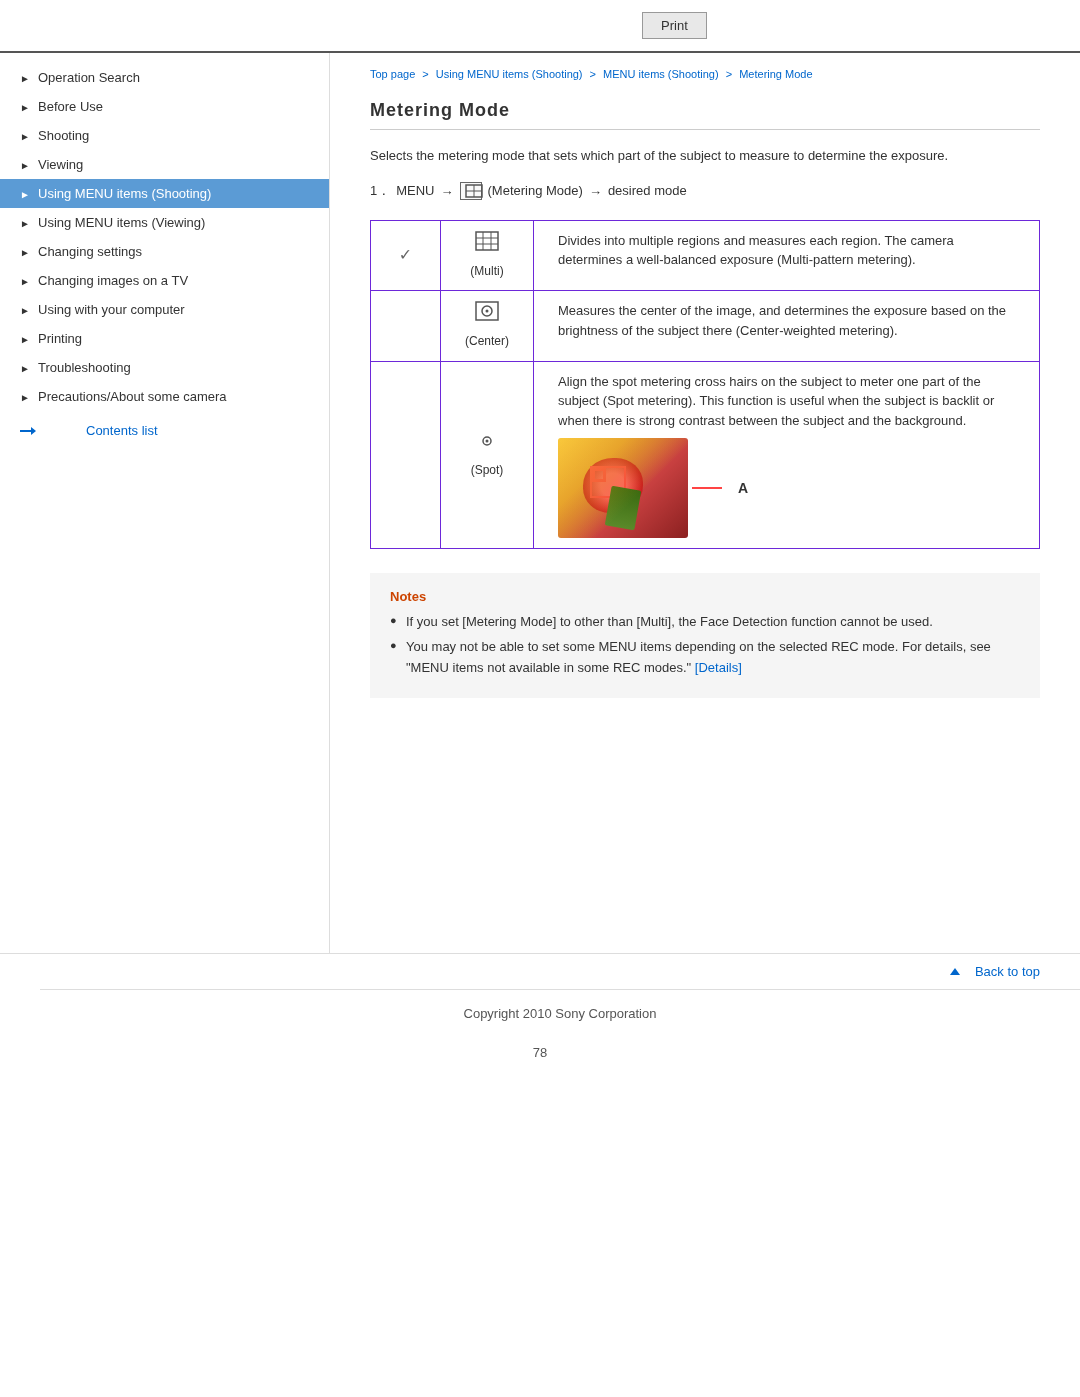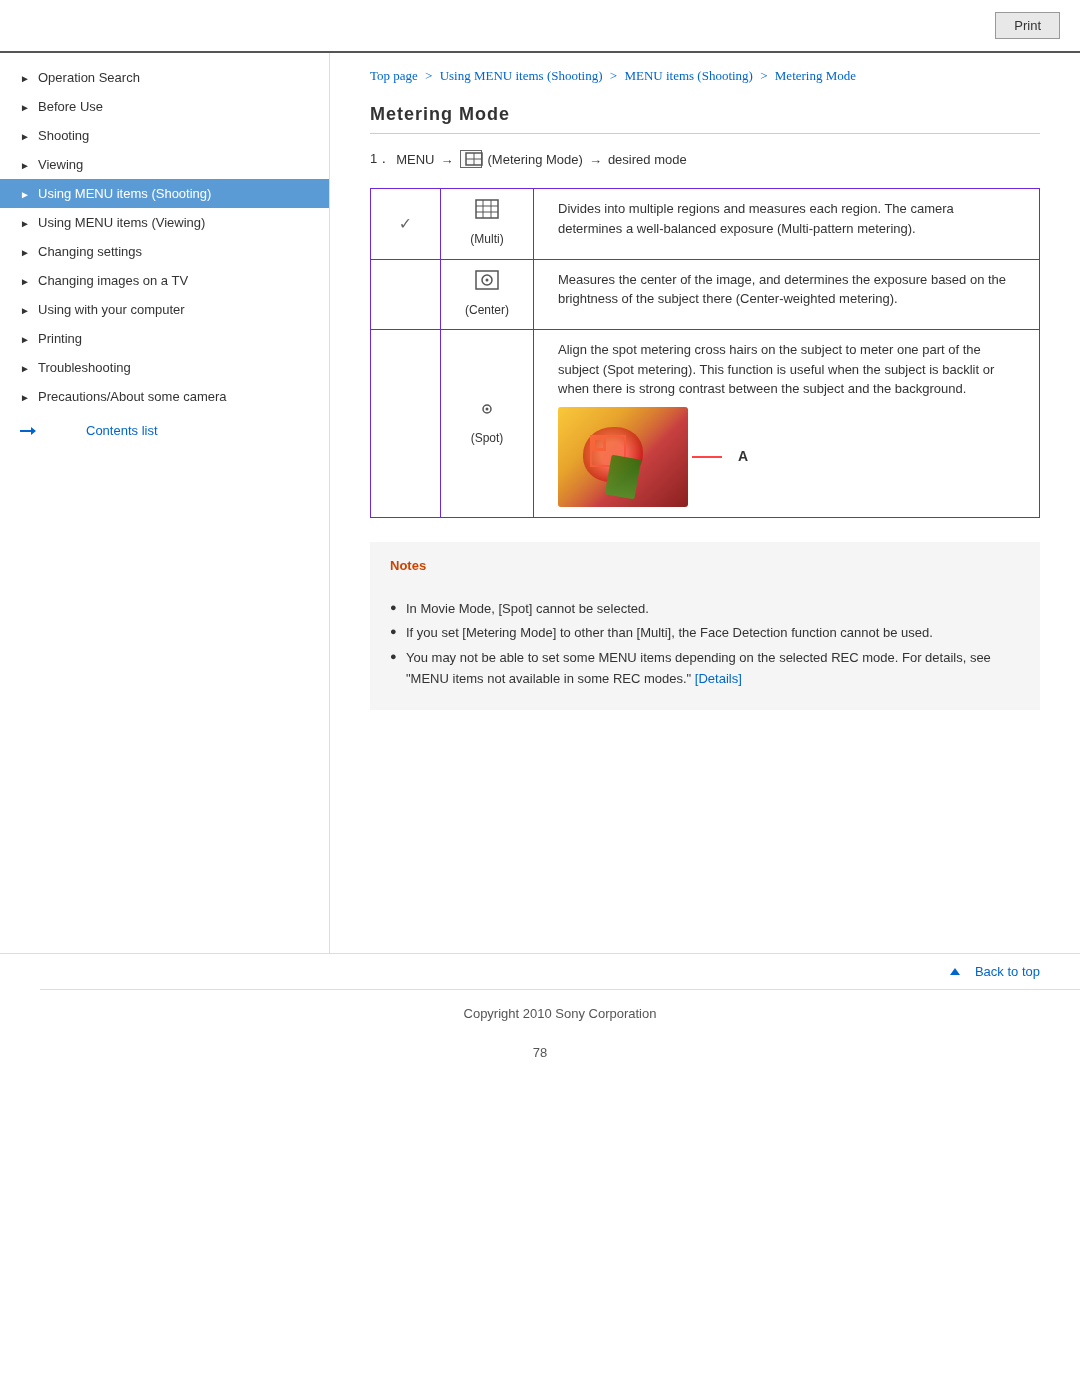--- a/index.html
+++ b/index.html
@@ -17,21 +17,21 @@
       background-image: repeating-linear-gradient(
         90deg,
         transparent,
         transparent 6px,
         rgba(255,255,255,0.05) 6px,
         rgba(255,255,255,0.05) 7px
       );
       padding: 12px 20px;
       display: flex;
       align-items: center;
-      justify-content: flex-end;
+      justify-content: center;
       border-bottom: 2px solid #555;
     }
     .header-title {
       color: #fff;
       font-size: 18px;
       font-family: 'Courier New', monospace;
       letter-spacing: 2px;
       font-weight: bold;
     }
     .print-button {
@@ -113,23 +113,22 @@
 
     
     .main {
       flex: 1;
       padding: 15px 40px 30px 40px;
     }
 
     
     .breadcrumb {
       color: #0066cc;
-      font-size: 13px;
+      font-size: 11px;
       margin-bottom: 20px;
-      font-family: Liberation Serif, serif;
     }
     .breadcrumb a {
       color: #0066cc;
       text-decoration: none;
     }
     .breadcrumb .separator { color: #0066cc; margin: 0 4px; }
 
     
     .page-title {
       font-size: 18px;
@@ -259,21 +258,21 @@
     .notes-section {
       background: #f5f5f5;
       border: none;
       padding: 16px 20px;
       margin-bottom: 20px;
     }
     .notes-title {
       color: #cc4400;
       font-weight: bold;
       font-size: 13px;
-      margin-bottom: 26px;
+      margin-bottom: 8px;
     }
     .notes-list {
       list-style: none;
       padding: 0;
     }
     .notes-list li {
       font-size: 13px;
       line-height: 1.6;
       padding-left: 16px;
       position: relative;
@@ -413,20 +412,21 @@
       <span class="separator"> &gt; </span>
       <a href="#">Using MENU items (Shooting)</a>
       <span class="separator"> &gt; </span>
       <a href="#">MENU items (Shooting)</a>
       <span class="separator"> &gt; </span>
       <a href="#">Metering Mode</a>
     </div>
 
     <div class="page-title">Metering Mode</div>
 
+    <p class="description">Selects the metering mode that sets which part of the subject to measure to determine the exposure.</p>
 
     <div class="step">
       <span>1．</span>
       <span>MENU</span>
       <span> → </span>
       <span class="menu-icon-inline">
         <svg width="18" height="14" viewBox="0 0 18 14">
           <rect x="1" y="1" width="16" height="12" fill="none" stroke="#555" stroke-width="1.5"></rect>
           <line x1="9" y1="1" x2="9" y2="13" stroke="#555" stroke-width="1"></line>
           <line x1="1" y1="7" x2="17" y2="7" stroke="#555" stroke-width="1"></line>
@@ -500,21 +500,20 @@
               <span class="spot-label">A</span>
             </div>
           </td>
         </tr>
       </tbody>
     </table>
 
     <div class="notes-section">
       <div class="notes-title">Notes</div>
       <ul class="notes-list">
-        <li>In Movie Mode, [Spot] cannot be selected.</li>
         <li>If you set [Metering Mode] to other than [Multi], the Face Detection function cannot be used.</li>
         <li>You may not be able to set some MENU items depending on the selected REC mode. For details, see "MENU items not available in some REC modes." <a href="#">[Details]</a></li>
       </ul>
     </div>
 
   </div>
 </div>
 
 <div class="back-to-top-row">
   <a href="#" class="back-to-top">

